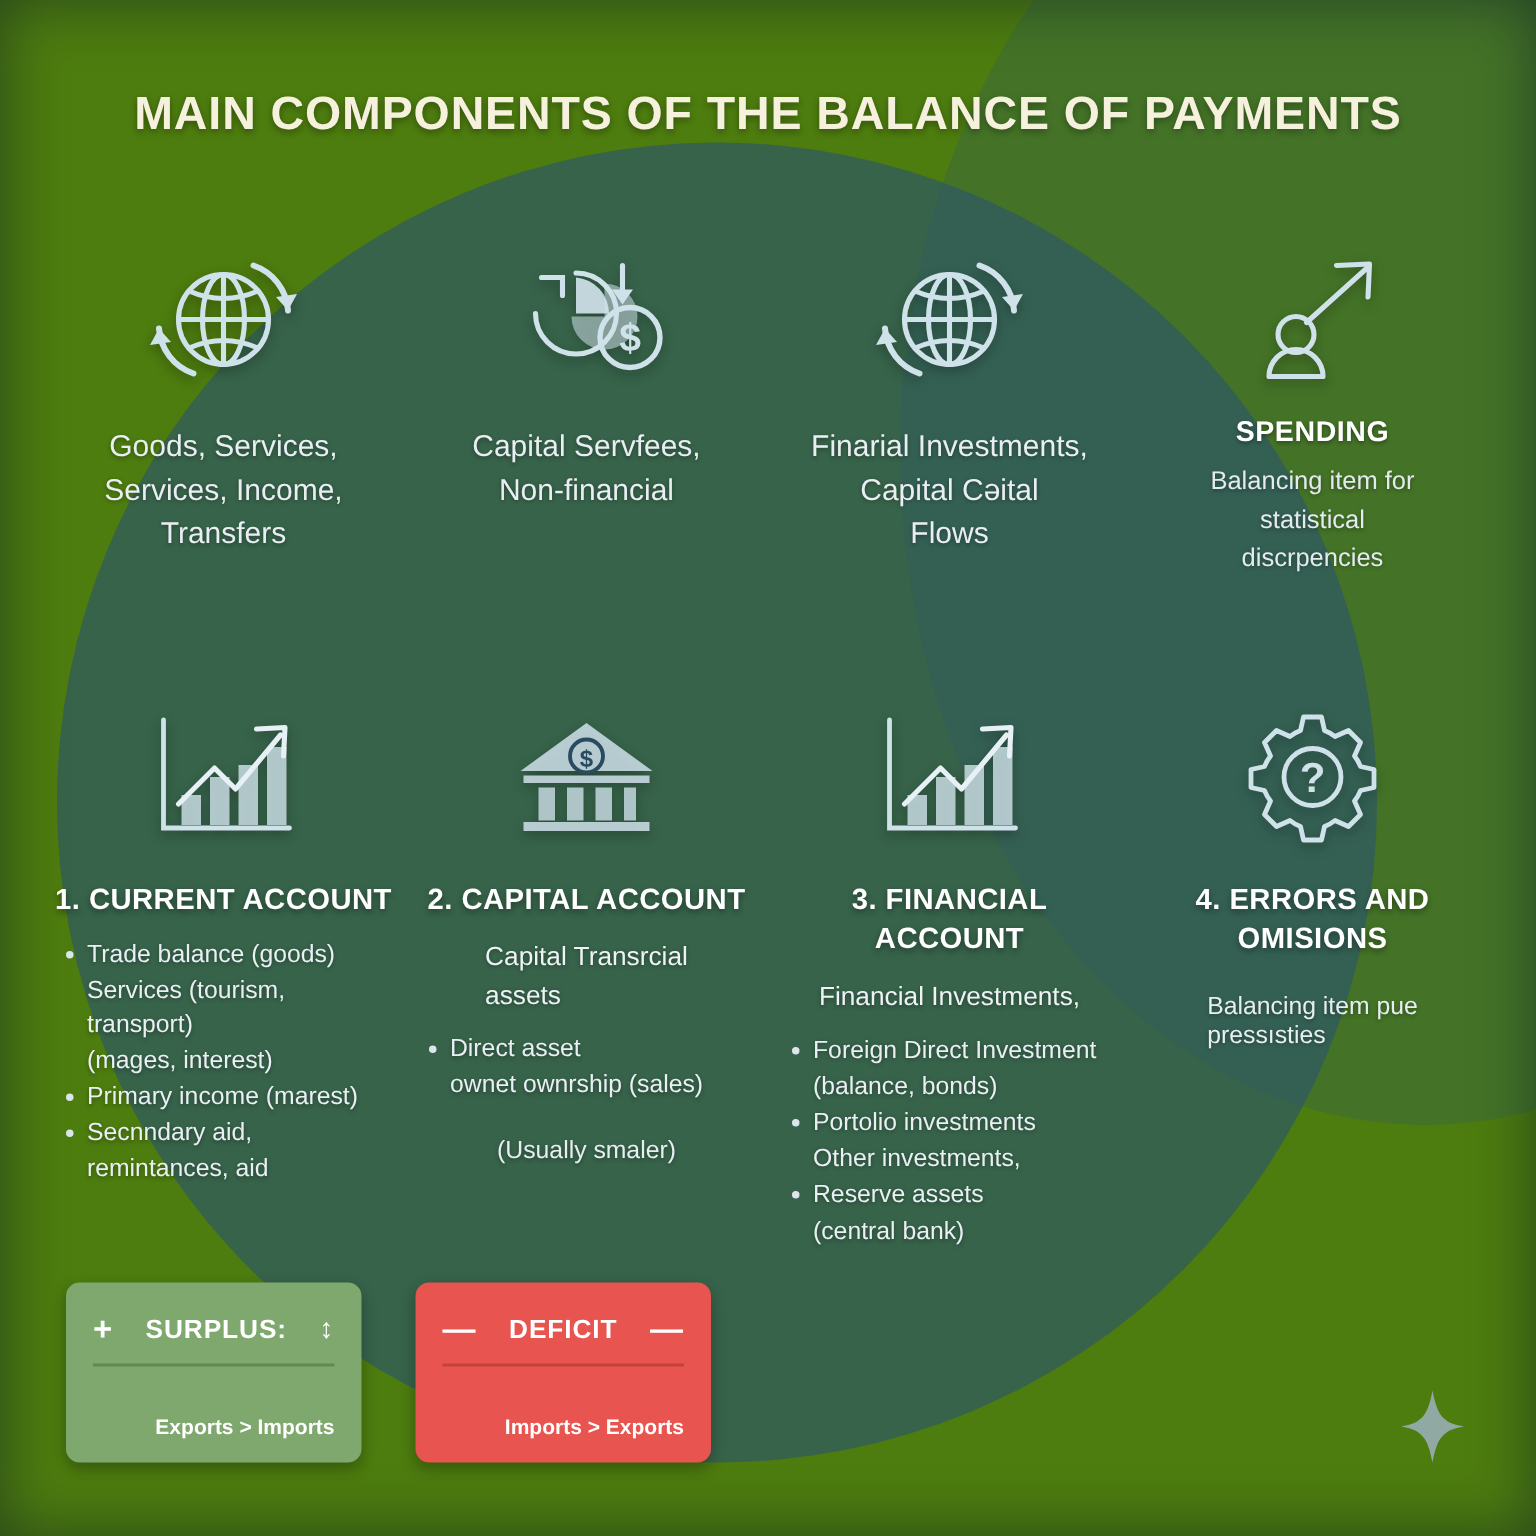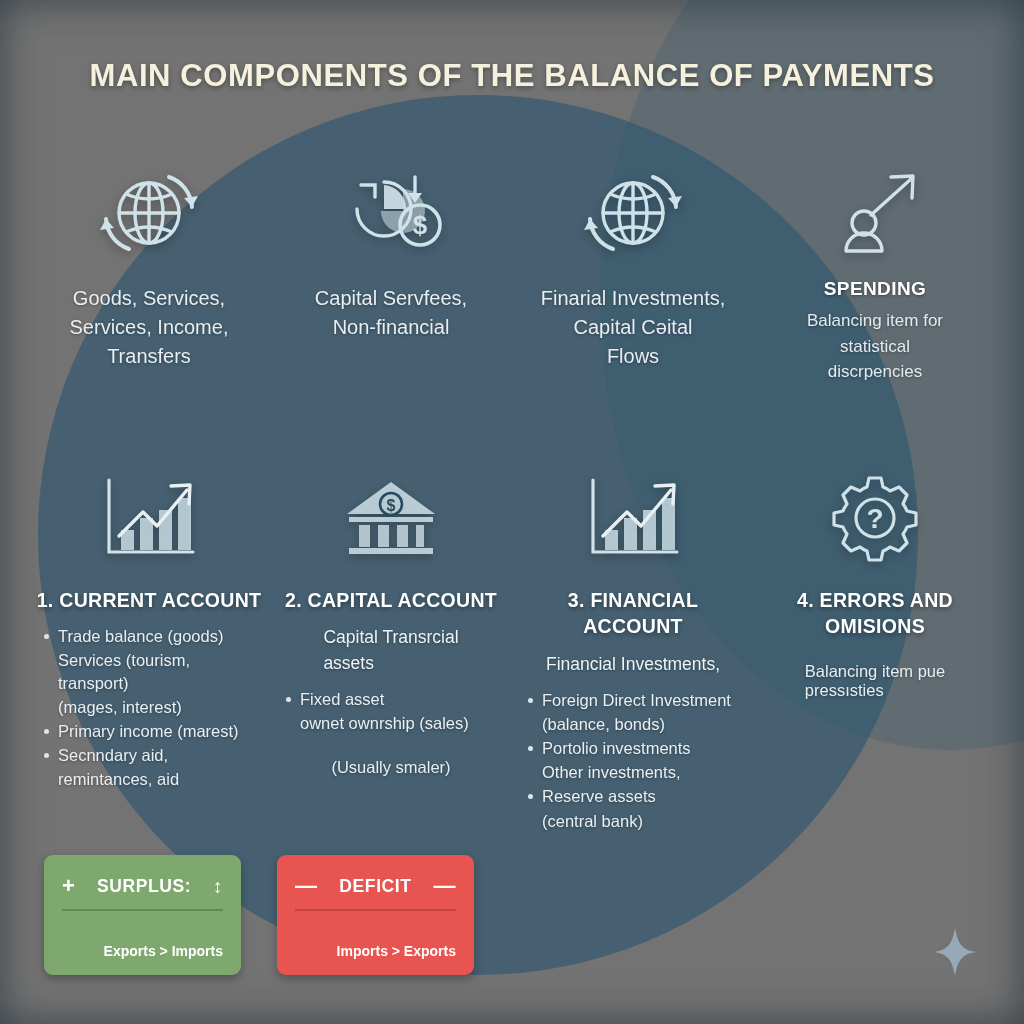--- a/index.html
+++ b/index.html
@@ -10,21 +10,21 @@
   body {
     width: 1024px;
     height: 1024px;
     font-family: "Liberation Sans", sans-serif;
     overflow: hidden;
   }
   .poster {
     position: relative;
     width: 1024px;
     height: 1024px;
-    background: #737373;
+    background: #4d7c0f;
     overflow: hidden;
   }
   
   .frame-edge {
     position: absolute;
     inset: 0;
     box-shadow: inset 0 0 40px rgba(10,25,38,0.55);
     pointer-events: none;
     z-index: 6;
   }
@@ -374,21 +374,21 @@
               <rect x="39" y="53" width="11" height="22"></rect>
               <rect x="58" y="53" width="11" height="22"></rect>
               <rect x="77" y="53" width="8" height="22"></rect>
             </g>
             <rect x="10" y="76" width="84" height="6" fill="#cfe2ea" opacity="0.85"></rect>
           </svg>
         </div>
         <div class="sec-head">2. CAPITAL ACCOUNT</div>
         <div class="sec-sub">Capital Transrcial<br>assets</div>
         <ul class="bullets">
-          <li class="dotted">Fixed asset</li>
+          <li class="dotted">Direct asset</li>
           <li class="cont">ownet ownrship (sales)</li>
         </ul>
         <div class="sec-note">(Usually smaler)</div>
       </div>
 
       <div class="col">
         <div class="icon-wrap">
           <svg width="104" height="92" viewBox="0 0 104 92">
             <g stroke="#cfe2ea" stroke-width="3.2" fill="none" stroke-linecap="round">
               <path d="M12 8 L12 80 L96 80"></path>

